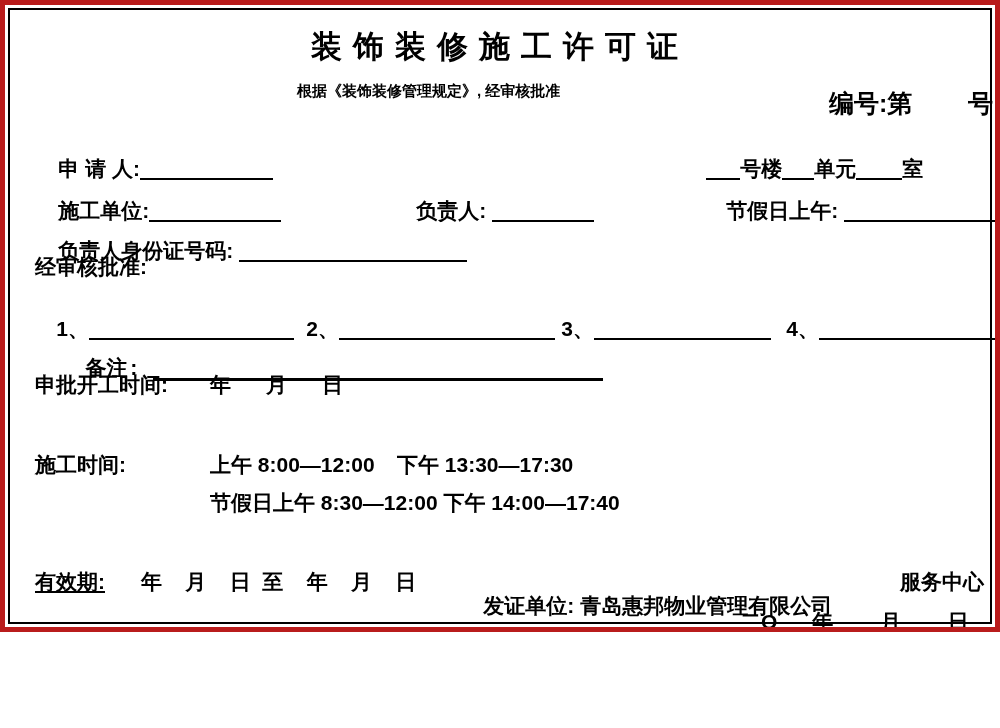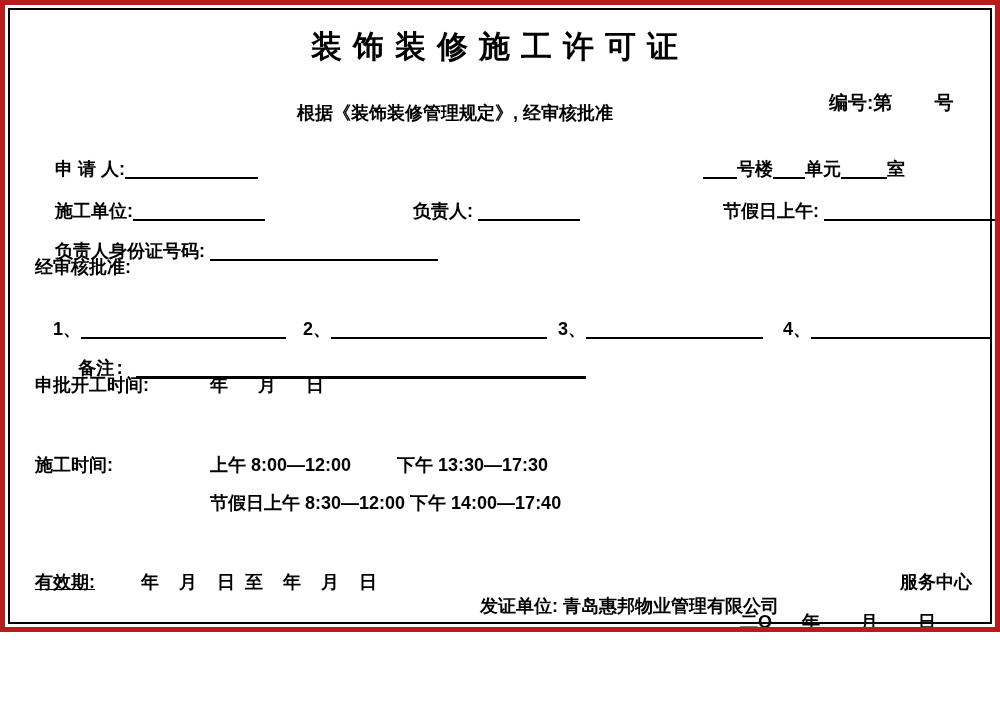--- a/index.html
+++ b/index.html
@@ -12,29 +12,29 @@
     font-family:"Liberation Sans","DejaVu Sans",sans-serif;
     font-weight:bold;
     color:#000;
     overflow:hidden;
   }
   .inner-frame {
     position:absolute; top:3px; left:3px; right:3px; bottom:3px;
     border:2px solid #000;
     pointer-events:none;
   }
-  .abs { position:absolute; white-space:pre; font-size:18px; line-height:24px; }
+  .abs { position:absolute; white-space:pre; font-size:21px; line-height:24px; }
   .title {
     top:22px; left:0; width:100%;
     text-align:center;
     font-size:31px; line-height:40px;
     letter-spacing:11px;
   }
-  .subtitle { top:96px; left:292px; font-size:18px; }
-  .serial   { top:86px; left:824px; font-size:19px; }
+  .subtitle { top:74px; left:292px; font-size:15px; }
+  .serial   { top:86px; left:824px; font-size:25px; }
   .blank {
     display:inline-block;
     border-bottom:2px solid #000;
     height:1.0em;
     vertical-align:text-bottom;
   }
   .blank.thick { border-bottom-width:3px; }
 </style>
 </head>
 <body>

